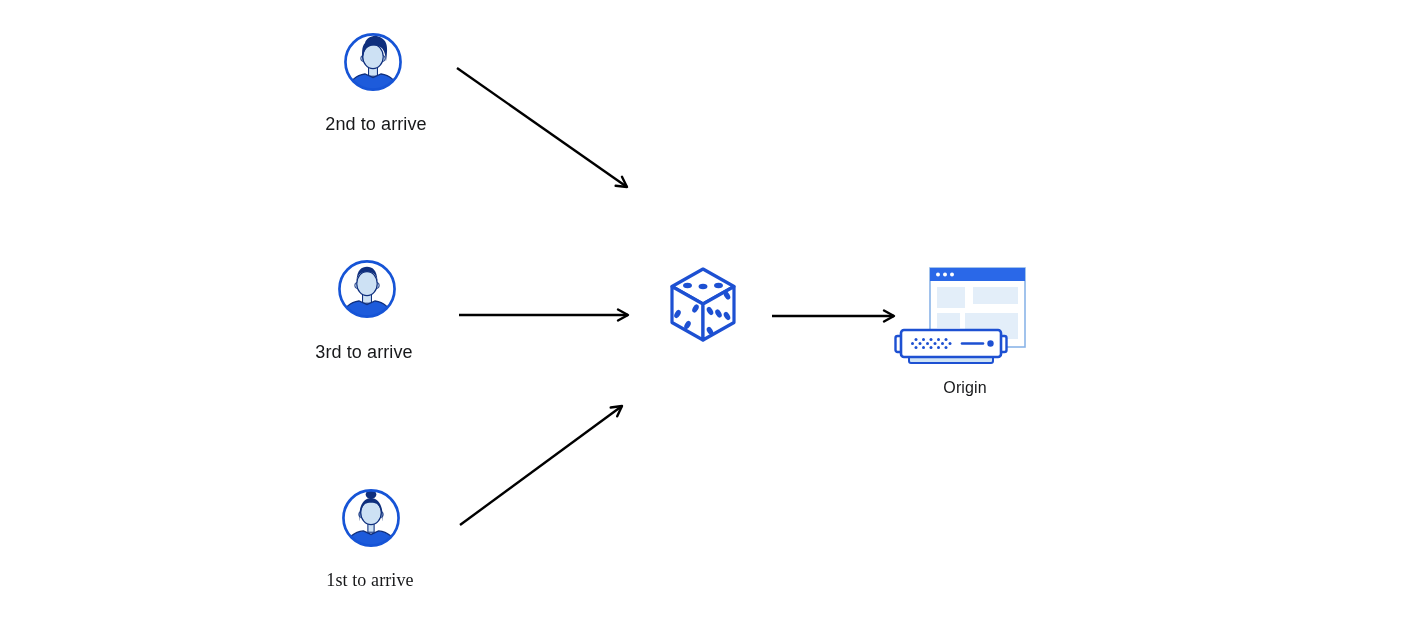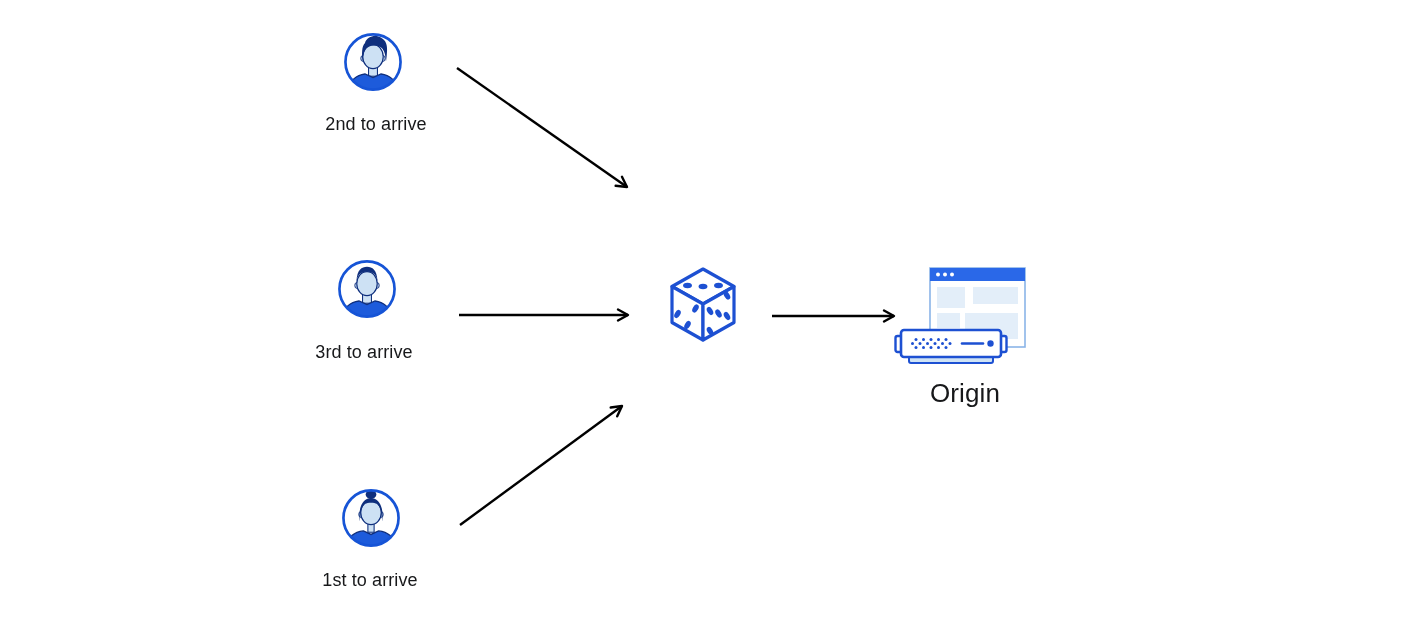--- a/index.html
+++ b/index.html
@@ -90,21 +90,21 @@
         <ellipse cx="36" cy="9.5" rx="6" ry="5" fill="#0f2f7d"></ellipse>
         <ellipse cx="24.5" cy="32" rx="2.2" ry="3.2" fill="#cde1f4" stroke="#0f2f7d" stroke-width="1.1"></ellipse>
         <ellipse cx="47.5" cy="32" rx="2.2" ry="3.2" fill="#cde1f4" stroke="#0f2f7d" stroke-width="1.1"></ellipse>
         <ellipse cx="36" cy="30" rx="11.5" ry="13.5" fill="#cde1f4" stroke="#0f2f7d" stroke-width="1.3"></ellipse>
         <path d="M23.5,40 C21,22 28,13.5 36,13.5 C44,13.5 51,22 48.5,40
                  C48,29 46.5,23 42.5,20 C40,18.3 32,18.3 29.5,20 C25.5,23 24,29 23.5,40 Z" fill="#0f2f7d"></path>
       </g>
       <circle cx="36" cy="36" r="31" fill="none" stroke="#1654d6" stroke-width="3"></circle>
     </svg>
   </div>
-  <div class="label" style="left:290px;top:570px;">1st to arrive</div>
+  <div class="label" style="left:290px;top:570px;font-family:Liberation Serif, serif;">1st to arrive</div>
 
   <div class="node" style="left:667px;top:265px;width:72px;height:80px;">
     <svg viewBox="0 0 72 80" width="72" height="80">
       <g fill="#ffffff" stroke="#1d50d2" stroke-width="3.2" stroke-linejoin="round">
         <path d="M36,4 L67,21.5 L36,39 L5,21.5 Z"></path>
         <path d="M5,21.5 L36,39 L36,75 L5,57.5 Z"></path>
         <path d="M67,21.5 L36,39 L36,75 L67,57.5 Z"></path>
       </g>
       <g fill="#1d50d2">
         <ellipse cx="20.5" cy="20.5" rx="4.4" ry="2.7"></ellipse>
@@ -160,15 +160,15 @@
             <circle cx="29.5" cy="87.5" r="1.5"></circle>
             <circle cx="37" cy="87.5" r="1.5"></circle>
             <circle cx="44.5" cy="87.5" r="1.5"></circle>
             <circle cx="52" cy="87.5" r="1.5"></circle>
         </g>
         <line x1="68" y1="83.5" x2="89" y2="83.5" stroke="#1d50d2" stroke-width="2.6" stroke-linecap="round"></line>
         <circle cx="96.5" cy="83.5" r="3.2" fill="#1d50d2"></circle>
       </g>
     </svg>
   </div>
-  <div class="label" style="left:885px;top:378px;font-size:26px;">Origin</div>
+  <div class="label" style="left:885px;top:378px;font-size:16px;">Origin</div>
 
 </div>
 
 </body></html>

